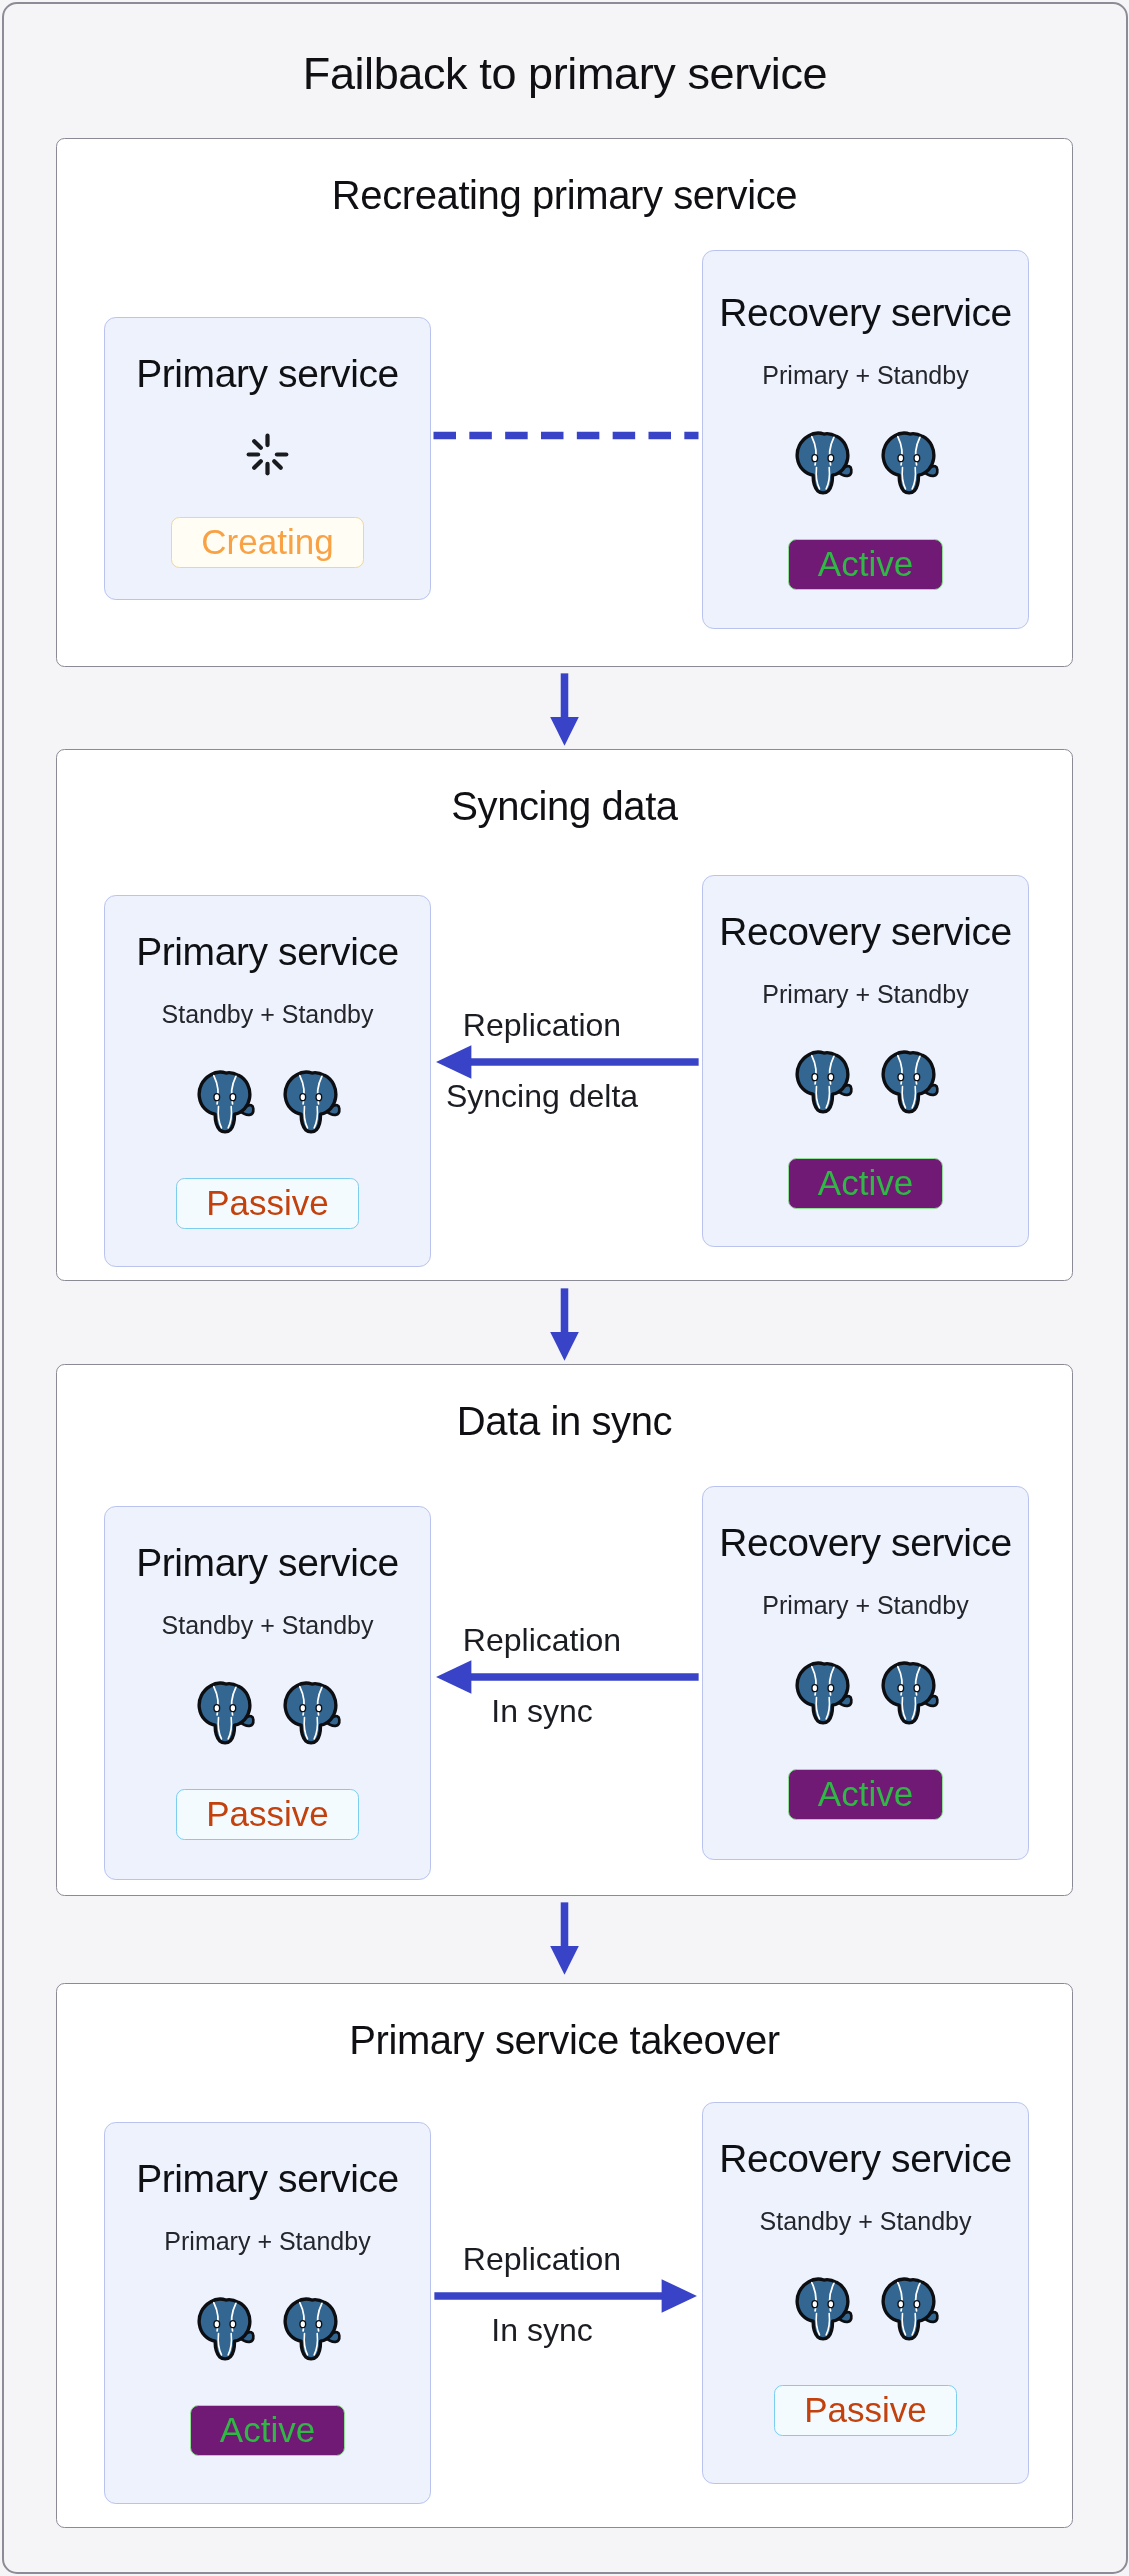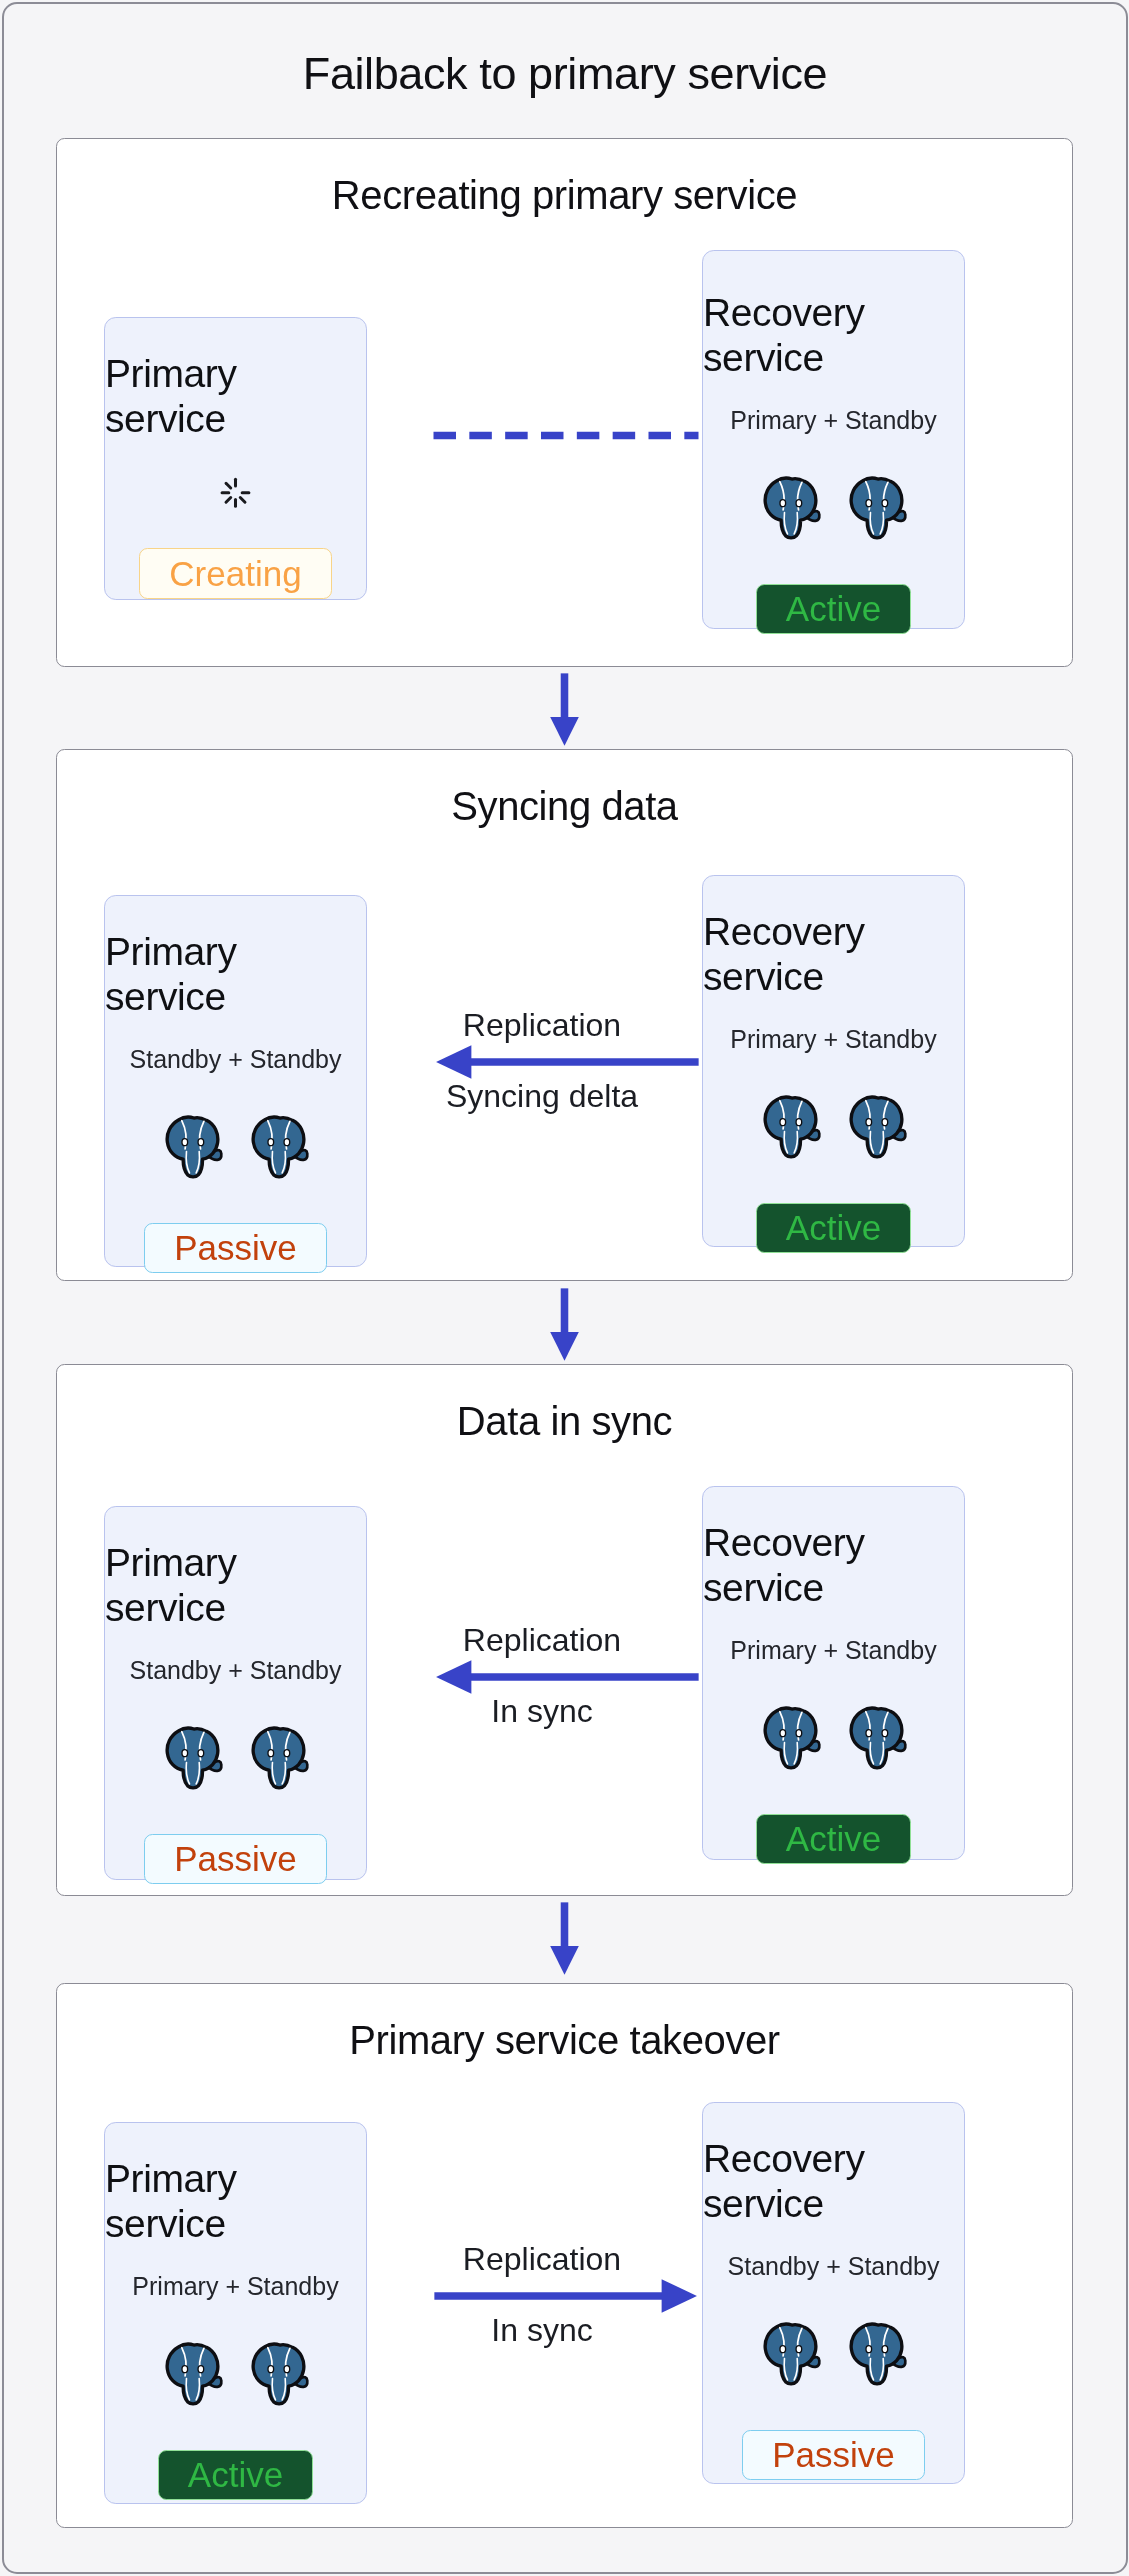--- a/index.html
+++ b/index.html
@@ -9,40 +9,40 @@
   .diagram-title{position:absolute;top:48px;left:0;right:0;margin:0;text-align:center;
        font-size:45px;font-weight:500;letter-spacing:-0.4px;color:#101014;}
   .stage{position:absolute;left:56px;width:1017px;background:#fff;
        border:1.7px solid #8B8B95;border-radius:8.4px;box-sizing:border-box;}
   .stage.s1{top:138px;height:529px;}
   .stage.s2{top:749px;height:532px;}
   .stage.s3{top:1364px;height:532px;}
   .stage.s4{top:1983px;height:545px;}
   .stage-title{position:absolute;top:34px;left:0;right:0;margin:0;text-align:center;
        font-size:40px;font-weight:500;letter-spacing:-0.4px;color:#101014;}
-  .service-card{position:absolute;width:263px;box-sizing:border-box;background:#EEF2FC;
+  .service-card{position:absolute;width:327px;box-sizing:border-box;background:#EEF2FC;
        border:1.7px solid #B9C3EE;border-radius:11.8px;display:flex;flex-direction:column;
        align-items:center;padding-top:34px;}
   .left-card{left:47px;margin-top:20px;}
   .right-card{left:645px;}
   .s1 .left-card{top:158px;height:283px;}
   .s1 .right-card{top:111px;height:379px;padding-top:40px;}
   .s2 .service-card{top:125px;height:372px;}
   .s3 .service-card{top:121px;height:374px;}
   .s4 .service-card{top:118px;height:382px;}
   .card-title{font-size:39px;font-weight:500;line-height:1.15;color:#0F1013;letter-spacing:-0.4px;}
   .card-subtitle{margin-top:25px;font-size:25px;line-height:29px;color:#24262C;}
   .icon-row{margin-top:40px;display:flex;gap:18.5px;align-items:center;}
   .pg-icon{width:67px;height:67px;display:block;}
   .spinner{margin-top:34px;width:47px;height:47px;}
   .badge{margin-top:42px;font-size:35px;line-height:1.2;padding:3.4px 29px;
        border-radius:8.4px;border:1.7px solid;background:#fff;}
   .s1 .left-card .badge{margin-top:39px;}
   .badge--creating{color:#F9A245;border-color:#F8D488;background:#FFFDF4;}
-  .badge--active{color:#2FB844;border-color:#90E096;background:#14532d;}
+  .badge--active{color:#2FB844;border-color:#90E096;background:#701a75;}
   .badge--passive{color:#c2410c;border-color:#7DCDEF;background:#F3FBFF;}
   .connector-dashed{position:absolute;left:372px;top:289px;}
   .connector-arrow{position:absolute;left:374px;top:290px;}
   .conn-label{position:absolute;left:374px;width:222px;text-align:center;
        font-size:32px;line-height:39px;color:#1B1D23;white-space:nowrap;}
   .conn-label.top{top:256px;}
   .conn-label.bottom{top:327px;}
   .down-arrow{position:absolute;left:546px;}
   .down-arrow.a1{top:670px;}
   .down-arrow.a2{top:1285px;}

